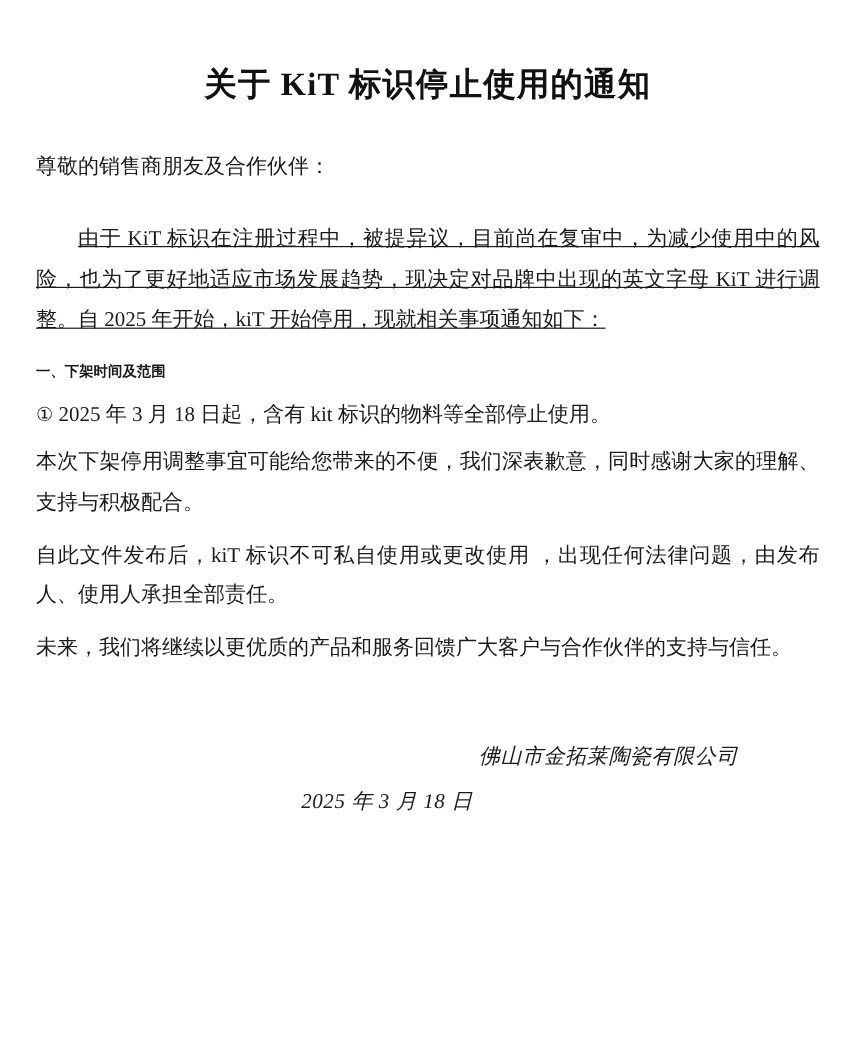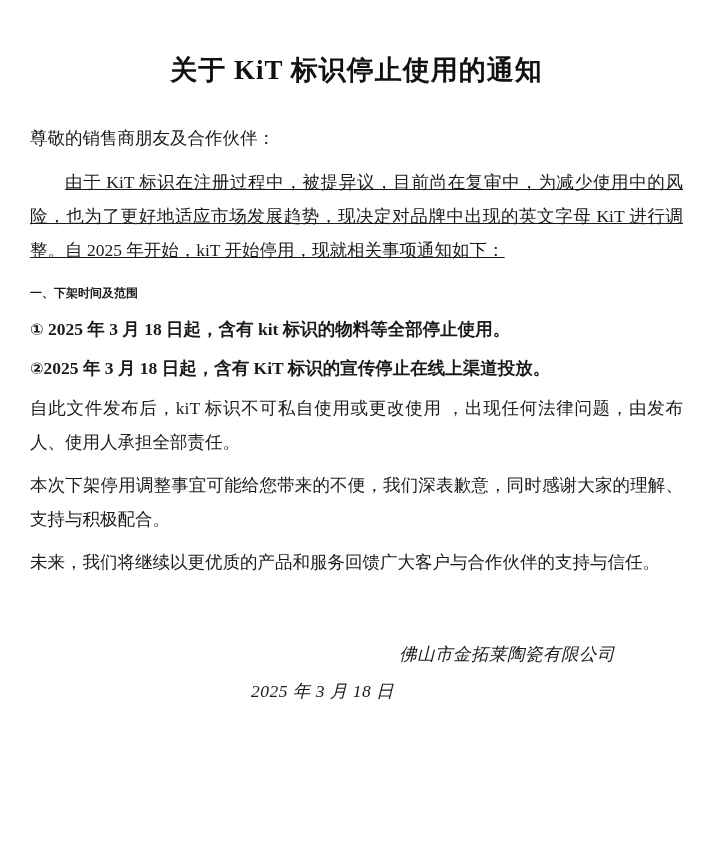--- a/index.html
+++ b/index.html
@@ -24,21 +24,21 @@
   .doc-title {
     text-align: center;
     font-size: 27px;
     font-weight: bold;
     letter-spacing: 1px;
     margin: 16px 0 34px 0;
     color: #111111;
   }
   .salutation {
     font-size: 17.5px;
-    margin: 0 0 12px 0;
+    margin: 0 0 28px 0;
     line-height: 1.85;
   }
   .para {
     font-size: 17.5px;
     line-height: 1.92;
     margin: 0 0 10px 0;
     text-align: justify;
     text-justify: inter-ideograph;
   }
   .para.indent {
@@ -48,21 +48,20 @@
   .section-heading {
     font-size: 12px;
     font-weight: bold;
     margin: 16px 0 8px 0;
     line-height: 1.8;
   }
   .list-item {
     font-size: 17.5px;
     line-height: 1.92;
     margin: 0 0 6px 0;
-    font-weight: bold;
   }
   .circled {
     font-family: "DejaVu Sans", sans-serif;
     font-size: 16px;
   }
   .signature-block {
     margin-top: 56px;
     text-align: right;
     padding-right: 68px;
     font-style: italic;
@@ -90,27 +89,24 @@
 
   <p class="para indent">由于 KiT 标识在注册过程中，被提异议，目前尚在复审中，为减少使用中的风险，也为了更好地适应市场发展趋势，现决定对品牌中出现的英文字母 KiT 进行调整。自 2025 年开始，kiT 开始停用，现就相关事项通知如下：</p>
 
   <h2 class="section-heading">一、下架时间及范围</h2>
 
   <p class="list-item">
     <span class="circled">①</span>
     <span>2025 年 3 月 18 日起，含有 kit 标识的物料等全部停止使用。</span>
   </p>
 
-  <p class="list-item">
-    <span class="circled">②</span><span>2025 年 3 月 18 日起，含有 KiT 标识的宣传停止在线上渠道投放。</span>
-  </p>
 
 
+  <p class="para">本次下架停用调整事宜可能给您带来的不便，我们深表歉意，同时感谢大家的理解、支持与积极配合。</p>
   <p class="para">自此文件发布后，kiT 标识不可私自使用或更改使用 ，出现任何法律问题，由发布人、使用人承担全部责任。</p>
-  <p class="para">本次下架停用调整事宜可能给您带来的不便，我们深表歉意，同时感谢大家的理解、支持与积极配合。</p>
   <p class="para">未来，我们将继续以更优质的产品和服务回馈广大客户与合作伙伴的支持与信任。</p>
 
   <div class="signature-block">
     <div class="sig-company">佛山市金拓莱陶瓷有限公司</div>
     <div class="sig-date">2025 年 3 月 18 日</div>
   </div>
 
 </div>
 
 </body></html>

